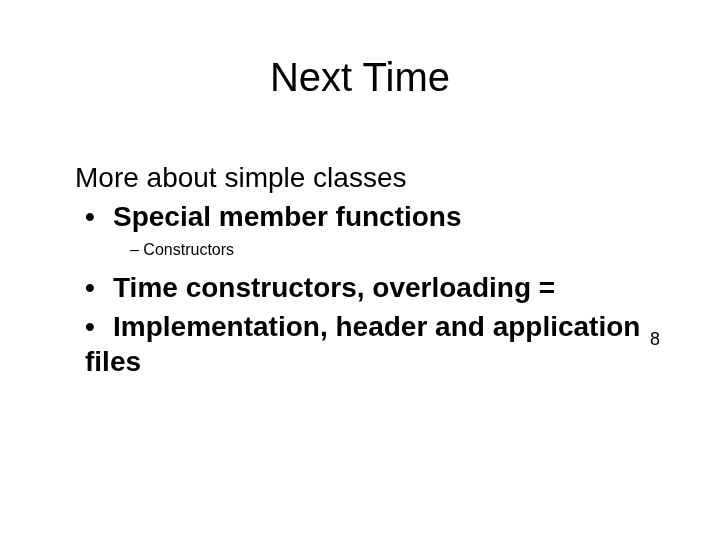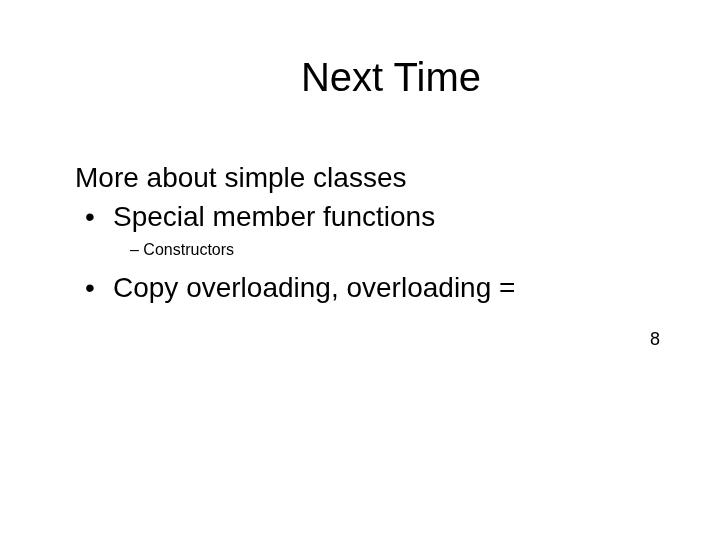--- a/index.html
+++ b/index.html
@@ -10,21 +10,20 @@
     background: #ffffff;
     color: #000000;
     font-family: Arial, Helvetica, sans-serif;
     position: relative;
   }
   .slide {
     width: 720px;
     height: 388px;
     position: relative;
     box-sizing: border-box;
-    padding-left: 31px;
   }
   .title {
     position: absolute;
     top: 55px;
     width: 100%;
     text-align: center;
     font-size: 40px;
     color: #000;
   }
   .body {
@@ -36,20 +35,21 @@
     line-height: 1.25;
     color: #000;
     margin-left: 20px;
   }
   .l0 {
     margin: 0 0 4px 0;
   }
   .l1 {
     margin: 0 0 4px 0;
     padding-left: 10px;
+    font-weight: bold;
   }
   .l1 .bullet {
     display: inline-block;
     width: 28px;
   }
   .subgroup {
     font-size: 16px;
     padding-left: 55px;
     margin: 6px 0 10px 0;
   }
@@ -80,21 +80,24 @@
     </div>
 
     <div class="subgroup">
       <div class="l2">
         <span>–</span>
         <span>Constructors</span>
       </div>
     </div>
 
     <div class="l1">
-      <span class="bullet">•</span><span>Copy overloading, overloading =</span>
+      <span class="bullet">•</span><span>Time constructors, overloading =</span>
     </div>
 
+    <div class="l1">
+      <span class="bullet">•</span><span>Implementation, header and application files</span>
+    </div>
 
   </div>
 
   <div class="page-num">8</div>
 
 </div>
 
 </body></html>

